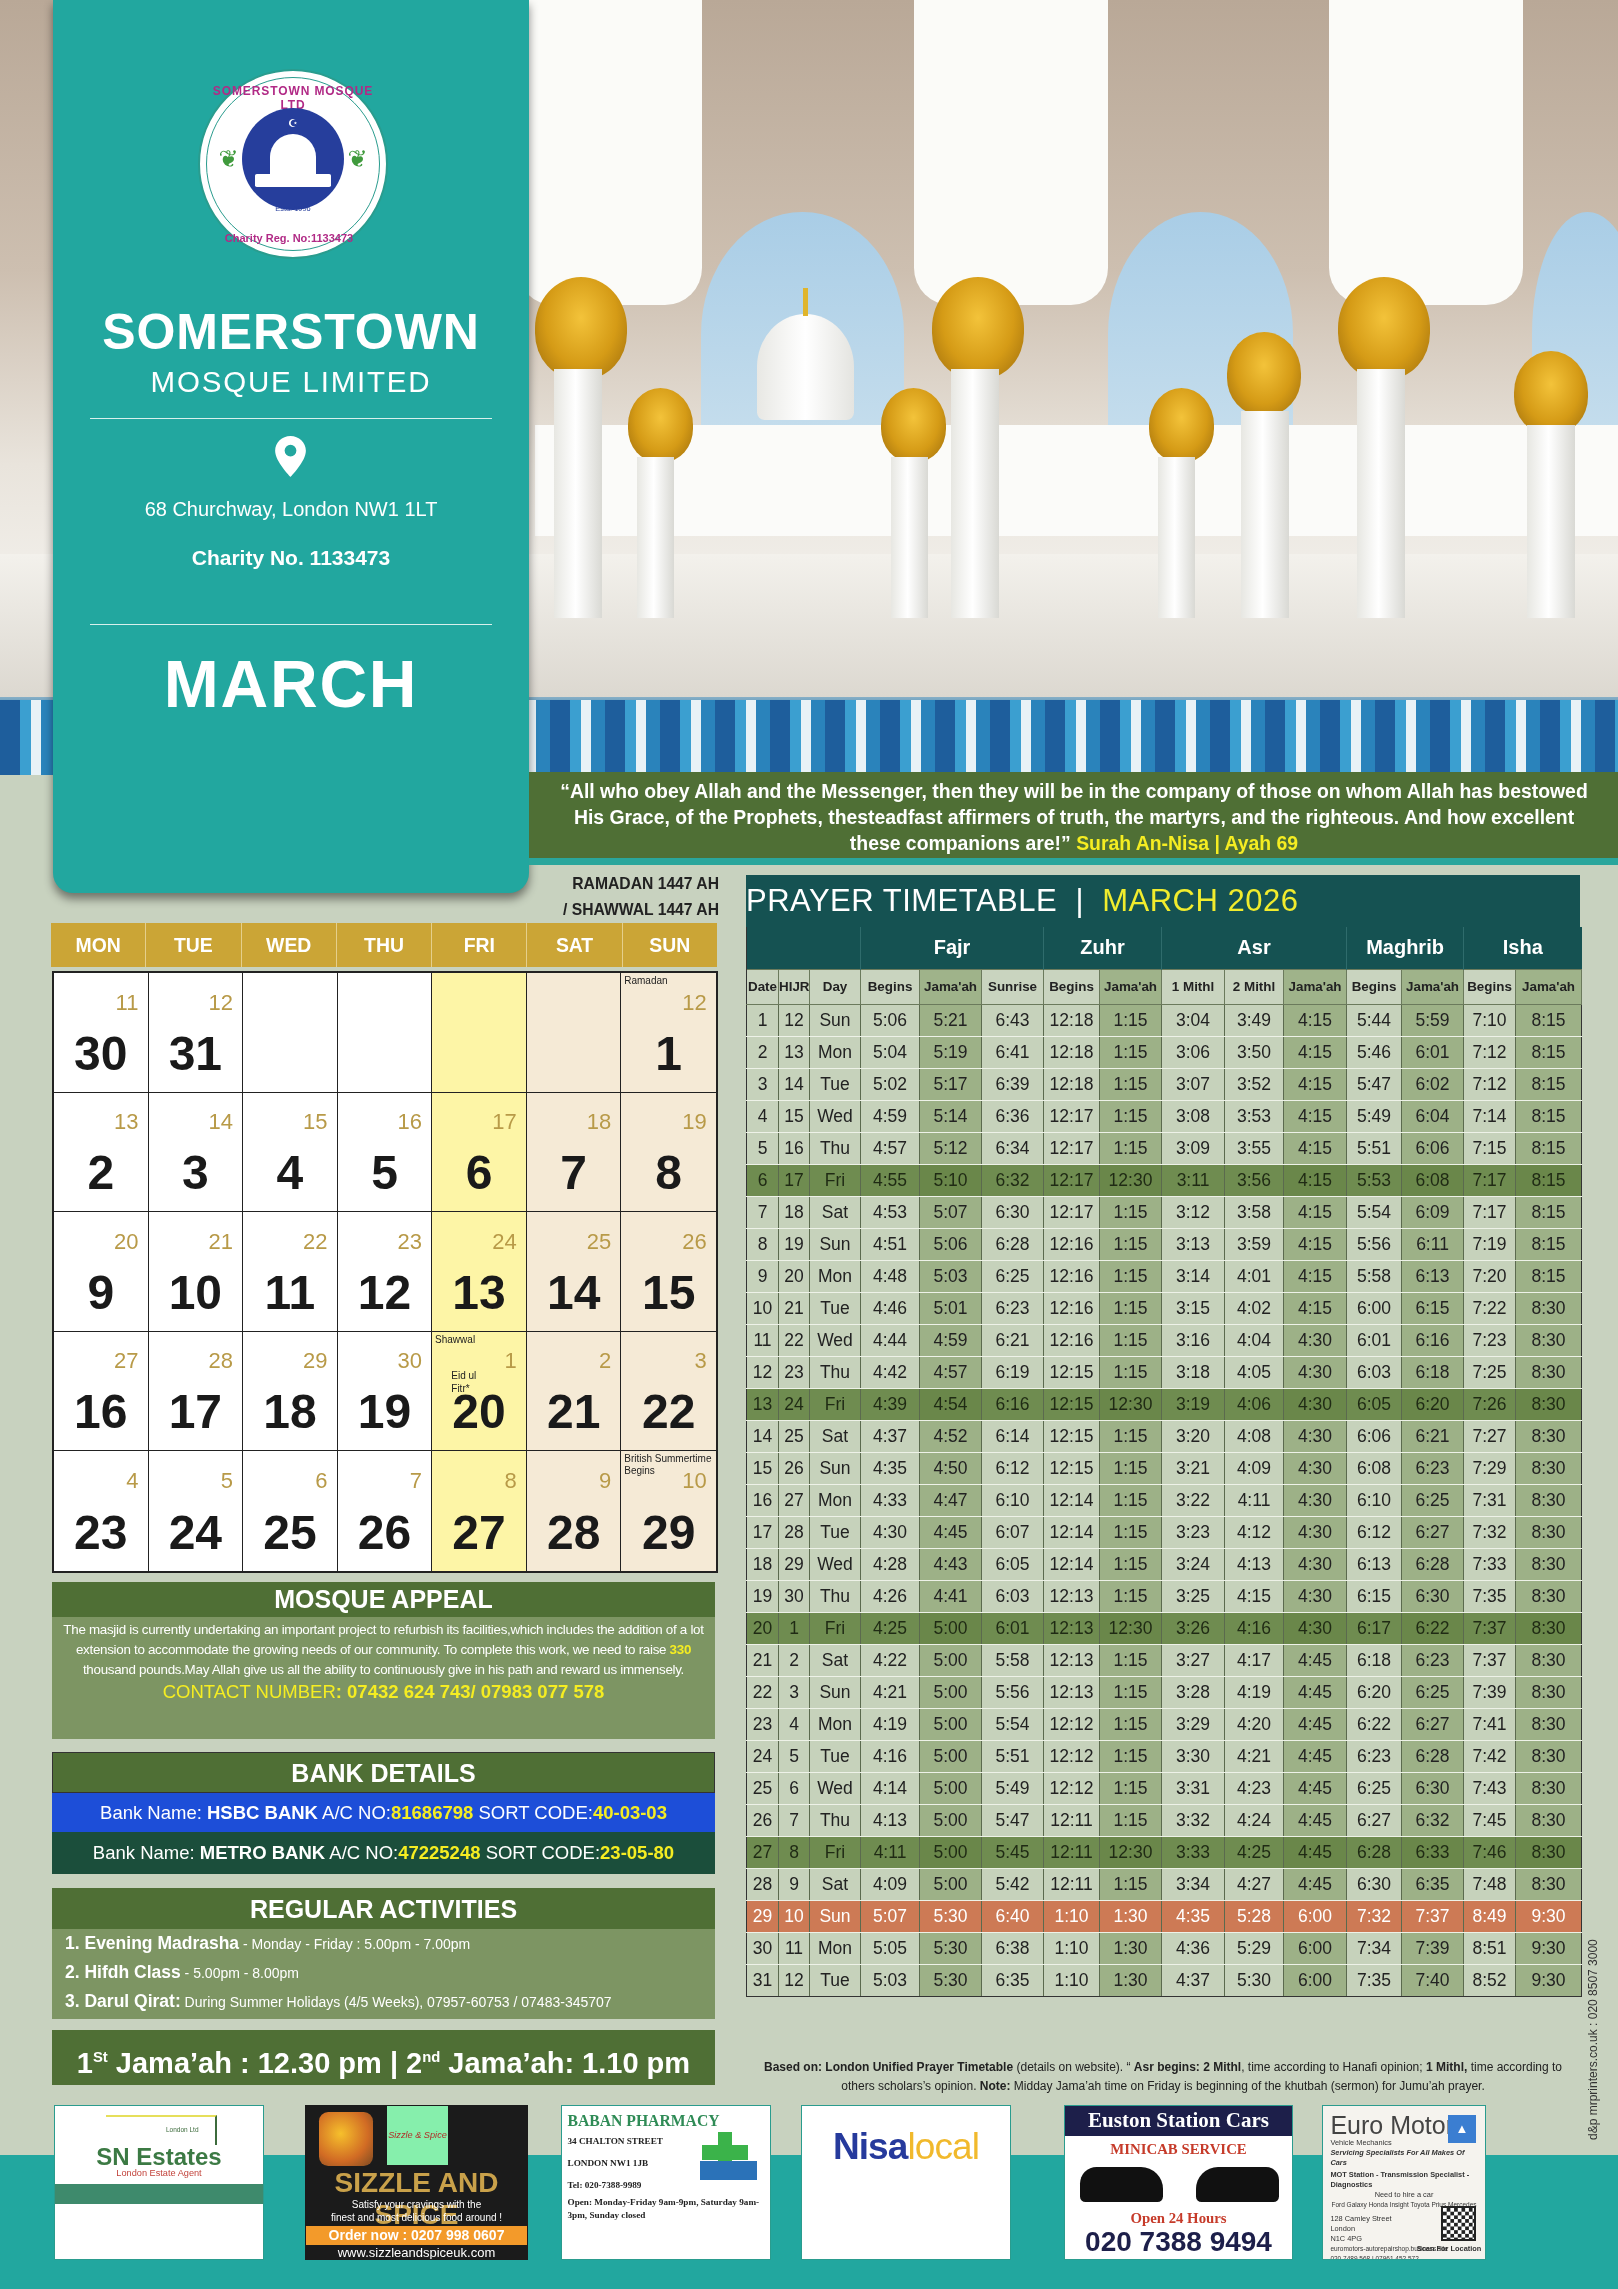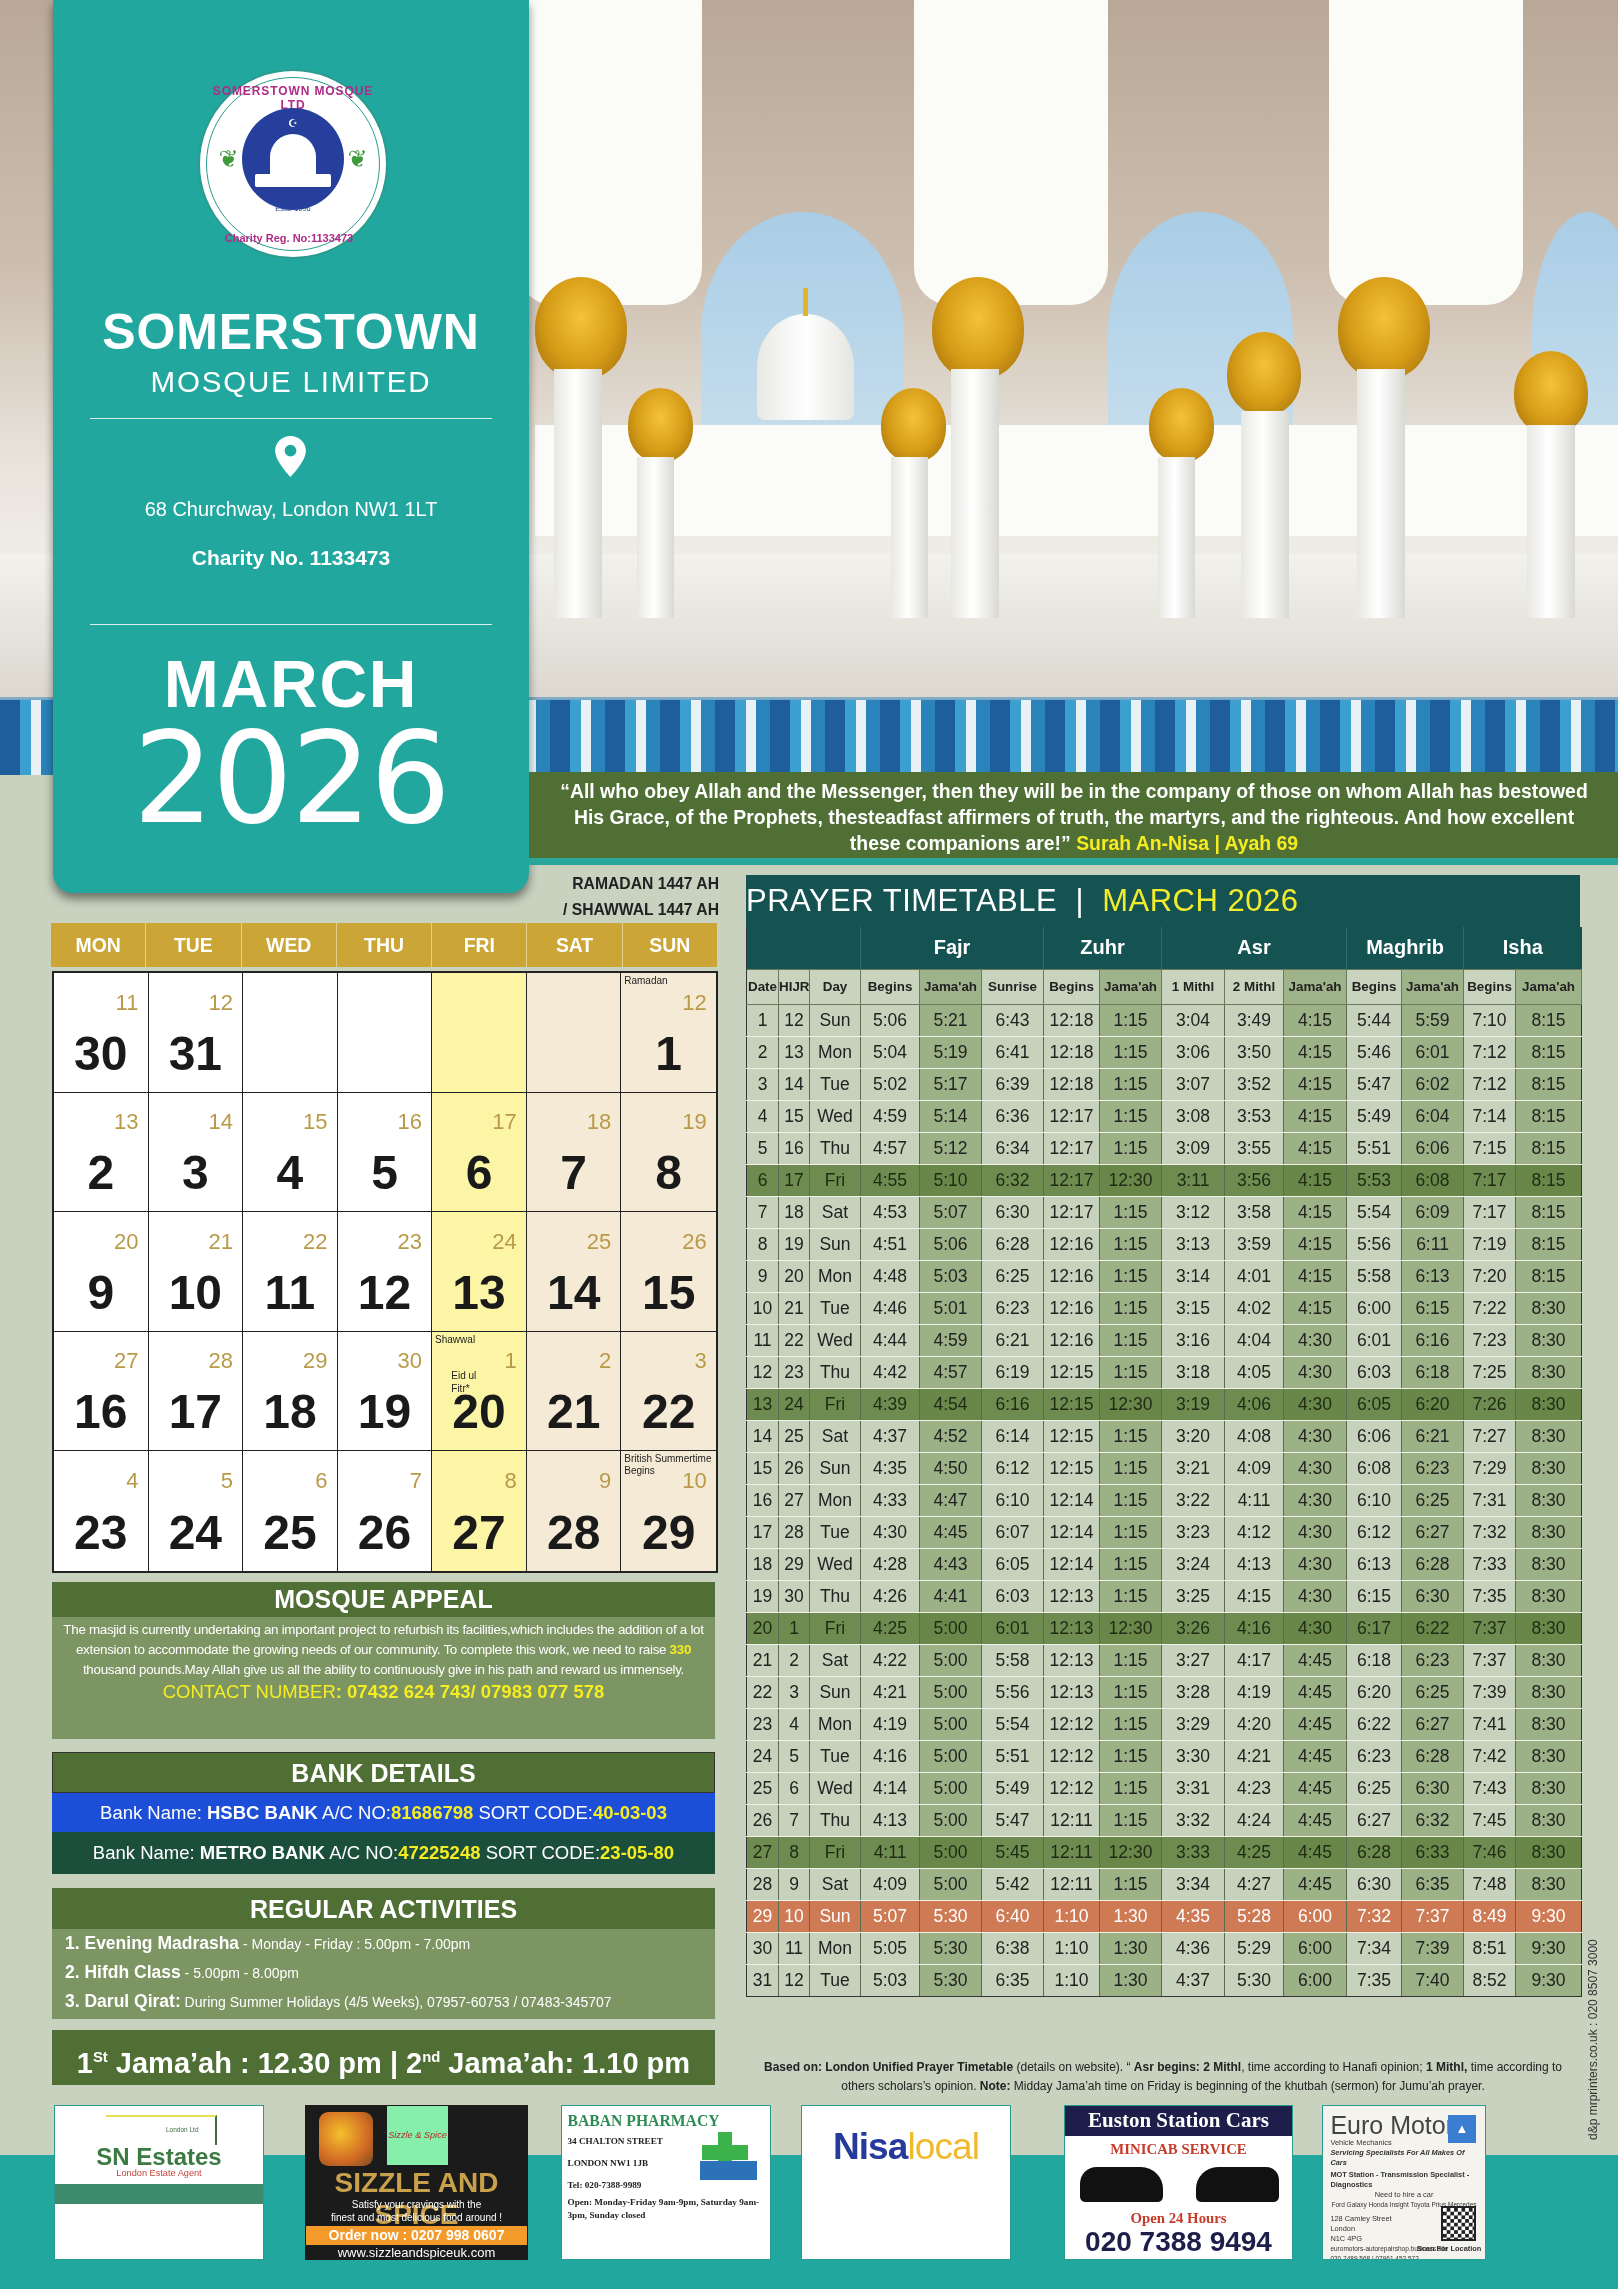--- a/index.html
+++ b/index.html
@@ -203,21 +203,20 @@
   <div class="brand-name">SOMERSTOWN</div>
   <div class="brand-sub">MOSQUE LIMITED</div>
   <div class="hr" style="top:418px"></div>
   <svg class="pin" viewBox="0 0 24 32">
     <path d="M12 0C5.4 0 0 5.2 0 11.6 0 20 12 32 12 32s12-12 12-20.4C24 5.2 18.6 0 12 0zm0 16a4.6 4.6 0 1 1 0-9.2 4.6 4.6 0 0 1 0 9.2z" fill="#fff"></path>
   </svg>
   <div class="addr">68 Churchway, London NW1 1LT</div>
   <div class="charity">Charity No. 1133473</div>
   <div class="hr" style="top:624px"></div>
   <div class="month">MARCH</div>
-  <div class="year">2026</div>
 </div>
 
 <div class="quote">
   <span>“All who obey Allah and the Messenger, then they will be in the company of those on whom Allah has bestowed His Grace, of the Prophets, thesteadfast affirmers of truth, the martyrs, and the righteous. And how excellent these companions are!”</span>
   <span class="ref">Surah An-Nisa | Ayah 69</span>
 </div>
 <div class="teal-line"></div>
 
 <div class="hijri">
   <div>RAMADAN 1447 AH</div>

